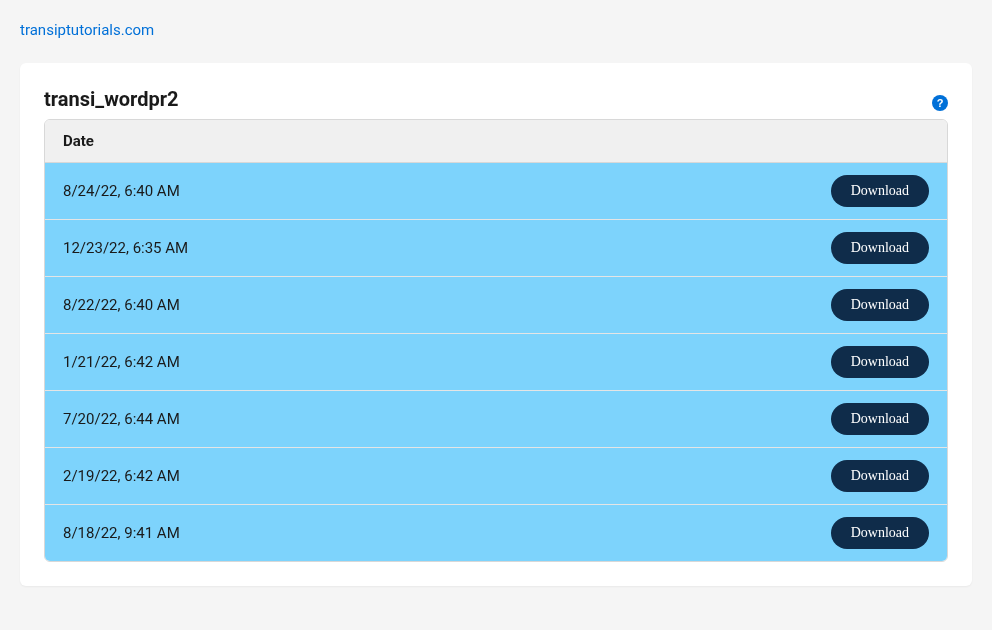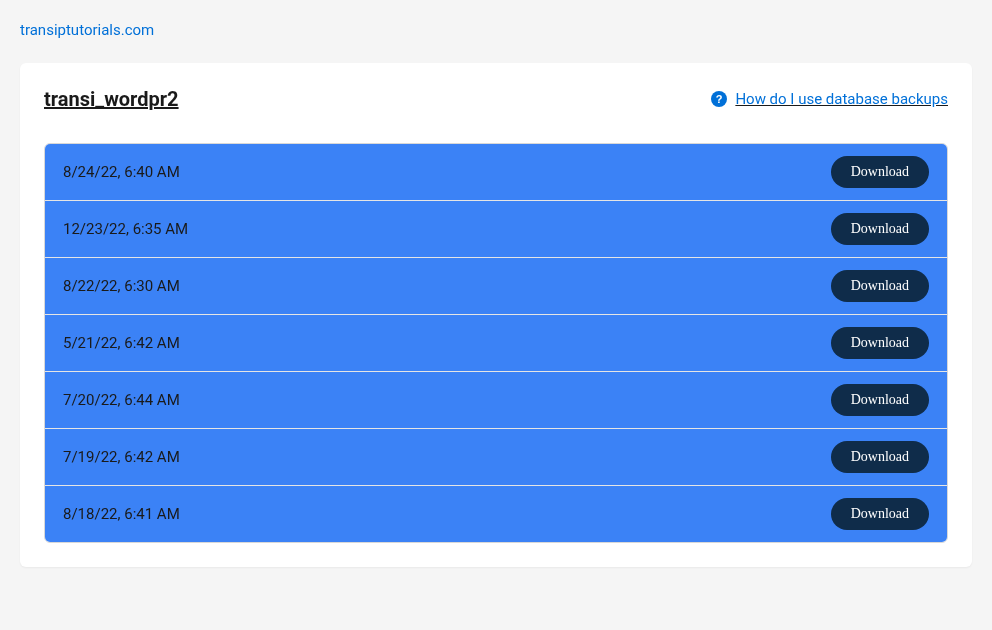--- a/index.html
+++ b/index.html
@@ -33,23 +33,22 @@
     }
     .card {
       background-color: #ffffff;
       border-radius: 6px;
       padding: 24px;
       box-shadow: 0 1px 2px rgba(0,0,0,0.05);
     }
     .card-header {
       display: flex;
       justify-content: space-between;
-      align-items: center;
-      margin-bottom: 32px;
-      text-decoration: underline;
+      align-items: flex-end;
+      margin-bottom: 8px;
     }
     .card-title {
       font-size: 20px;
       font-weight: 700;
       color: #1a1a1a;
     }
     .help-link {
       display: inline-flex;
       align-items: center;
       gap: 8px;
@@ -77,21 +76,21 @@
       font-size: 15px;
       font-weight: 700;
       color: #1a1a1a;
     }
     .table-row {
       display: flex;
       justify-content: space-between;
       align-items: center;
       padding: 12px 18px;
       border-bottom: 1px solid #e5e5e5;
-      background-color: #3b82f6;
+      background-color: #7dd3fc;
     }
     .table-row:last-child {
       border-bottom: none;
     }
     .date-cell {
       font-size: 15px;
       color: #1a1a1a;
     }
     .download-button {
       background-color: #0f2c4a;
@@ -112,50 +111,52 @@
   <a href="#" class="breadcrumb-link">transiptutorials.com</a>
 
   <div class="card">
     <div class="card-header">
       <h2 class="card-title">transi_wordpr2</h2>
       <a href="#" class="help-link">
         <svg class="help-icon" viewBox="0 0 16 16" fill="#0070d8">
           <circle cx="8" cy="8" r="8" fill="#0070d8"></circle>
           <text x="8" y="12" text-anchor="middle" fill="#ffffff" font-size="11" font-weight="bold" font-family="Arial">?</text>
         </svg>
-        <span>How do I use database backups</span>
       </a>
     </div>
 
     <div class="table">
+      <div class="table-header">
+        <div class="table-header-cell">Date</div>
+      </div>
       <div id="table-body">
           <div class="table-row">
             <div class="date-cell">8/24/22, 6:40 AM</div>
             <button class="download-button">Download</button>
           </div>
           <div class="table-row">
             <div class="date-cell">12/23/22, 6:35 AM</div>
             <button class="download-button">Download</button>
           </div>
           <div class="table-row">
-            <div class="date-cell">8/22/22, 6:30 AM</div>
+            <div class="date-cell">8/22/22, 6:40 AM</div>
             <button class="download-button">Download</button>
           </div>
           <div class="table-row">
-            <div class="date-cell">5/21/22, 6:42 AM</div>
+            <div class="date-cell">1/21/22, 6:42 AM</div>
             <button class="download-button">Download</button>
           </div>
           <div class="table-row">
             <div class="date-cell">7/20/22, 6:44 AM</div>
             <button class="download-button">Download</button>
           </div>
           <div class="table-row">
-            <div class="date-cell">7/19/22, 6:42 AM</div>
+            <div class="date-cell">2/19/22, 6:42 AM</div>
             <button class="download-button">Download</button>
           </div>
           <div class="table-row">
-            <div class="date-cell">8/18/22, 6:41 AM</div>
+            <div class="date-cell">8/18/22, 9:41 AM</div>
             <button class="download-button">Download</button>
           </div>
         </div>
     </div>
   </div>
 </div>
 
 </body></html>

